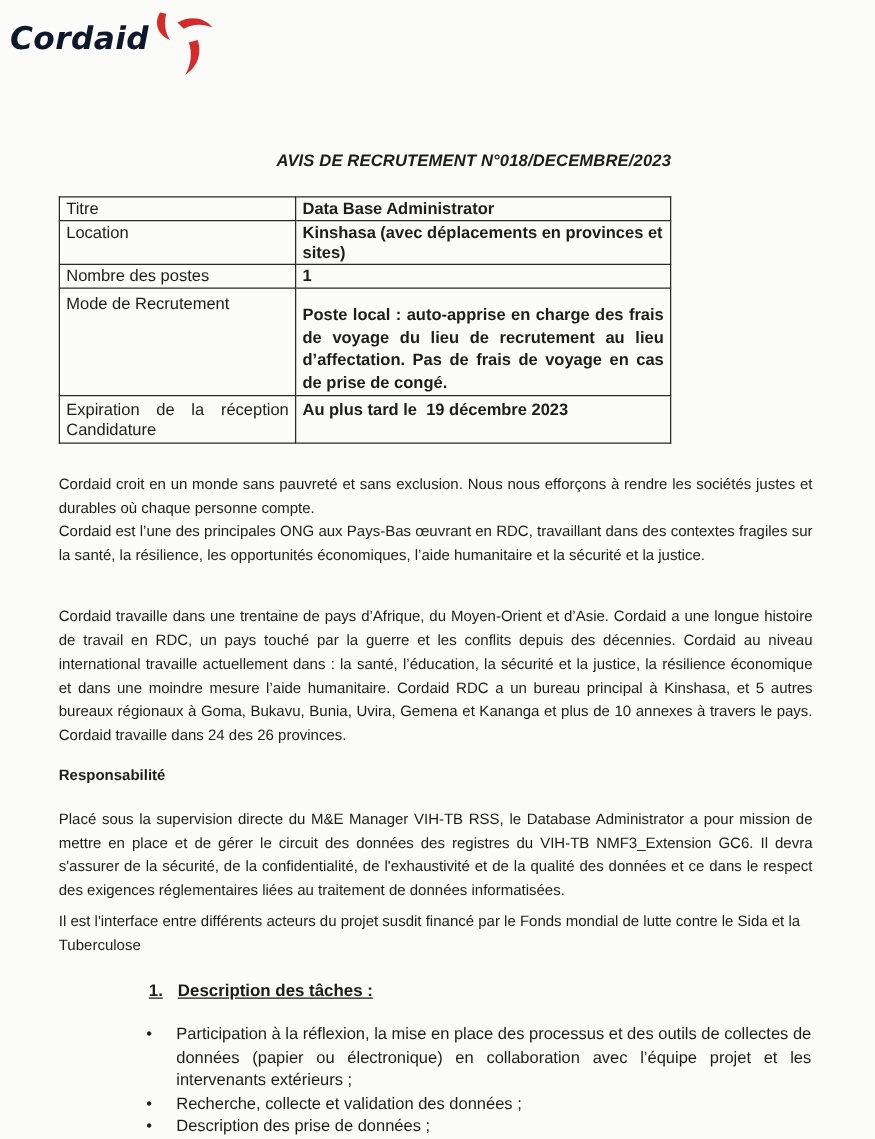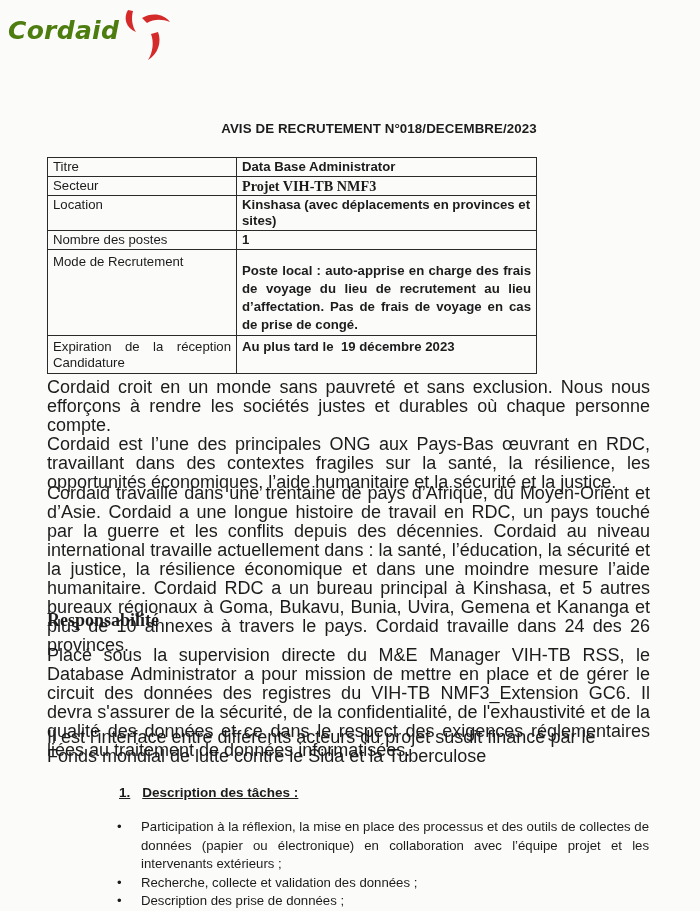--- a/index.html
+++ b/index.html
@@ -7,49 +7,49 @@
     width: 700px; height: 911px; overflow: hidden;
     background: #fbfbfa;
     font-family: "Liberation Sans", sans-serif;
     color: #1c1c1c;
     position: relative;
   }
   .logo { position: absolute; left: 8px; top: 4px; width: 170px; height: 60px; }
   .logo-text {
     position: absolute; left: 0; top: 12px;
     font-family: "DejaVu Sans", sans-serif; font-weight: bold; font-style: italic;
-    font-size: 25px; color: #4d7c0f; letter-spacing: 0.3px;
+    font-size: 25px; color: #0f172a; letter-spacing: 0.3px;
   }
   .logo-mark { position: absolute; left: 112px; top: 0; width: 60px; height: 60px; }
 
   .title {
     position: absolute; left: 0; width: 700px; top: 121px;
     text-align: center; font-weight: bold; font-size: 13.3px; letter-spacing: 0.1px;
   }
-  .title span { margin-left: 58px; }
+  .title span { margin-left: 58px; font-style: italic; }
 
   table.info {
     position: absolute; left: 47px; top: 157px; width: 490px;
     border-collapse: collapse; font-size: 13.2px;
   }
   table.info td {
     border: 1.5px solid #2a2a2a; padding: 1px 5px 1px 5px; vertical-align: top;
     line-height: 16px;
   }
   table.info td.k { width: 178px; }
   table.info td.v { font-weight: bold; }
   table.info td.serif { font-family: "Liberation Serif", serif; font-size: 14.2px; }
   .justify { text-align: justify; text-align-last: justify; }
 
   .body-text {
-    position: absolute; left: 47px; width: 603px; font-size: 18px; line-height: 19px;
+    position: absolute; left: 47px; width: 603px; font-size: 12px; line-height: 19px;
     text-align: justify;
   }
   .body-text p { margin: 0; }
-  .h-bold { font-weight: bold; font-family: Liberation Serif, serif; }
+  .h-bold { font-weight: bold; }
   .section-head {
     position: absolute; left: 98px; top: 785px; font-size: 13.5px; font-weight: bold; margin-left: 21px;
   }
   .section-head .num { text-decoration: underline; margin-right: 12px; }
   .section-head .lbl { text-decoration: underline; }
   ul.tasks {
     position: absolute; left: 97px; top: 818px; width: 552px; margin: 0; padding: 0;
     list-style: none; font-size: 13.2px; line-height: 18.5px;
   }
   ul.tasks li { position: relative; padding-left: 44px; text-align: justify; }
@@ -67,24 +67,20 @@
   </svg>
 </div>
 
 <div class="title"><span>AVIS DE RECRUTEMENT N°018/DECEMBRE/2023</span></div>
 
 <table class="info">
   <tbody>
       <tr>
     <td class="k">Titre</td>
     <td class="v">Data Base Administrator</td>
-  </tr>
-  <tr>
-    <td class="k">Secteur</td>
-    <td class="v serif">Projet VIH-TB NMF3</td>
   </tr>
   <tr>
     <td class="k">Location</td>
     <td class="v">Kinshasa (avec déplacements en provinces et sites)</td>
   </tr>
   <tr>
     <td class="k">Nombre des postes</td>
     <td class="v">1</td>
   </tr>
   <tr style="height:55px">

